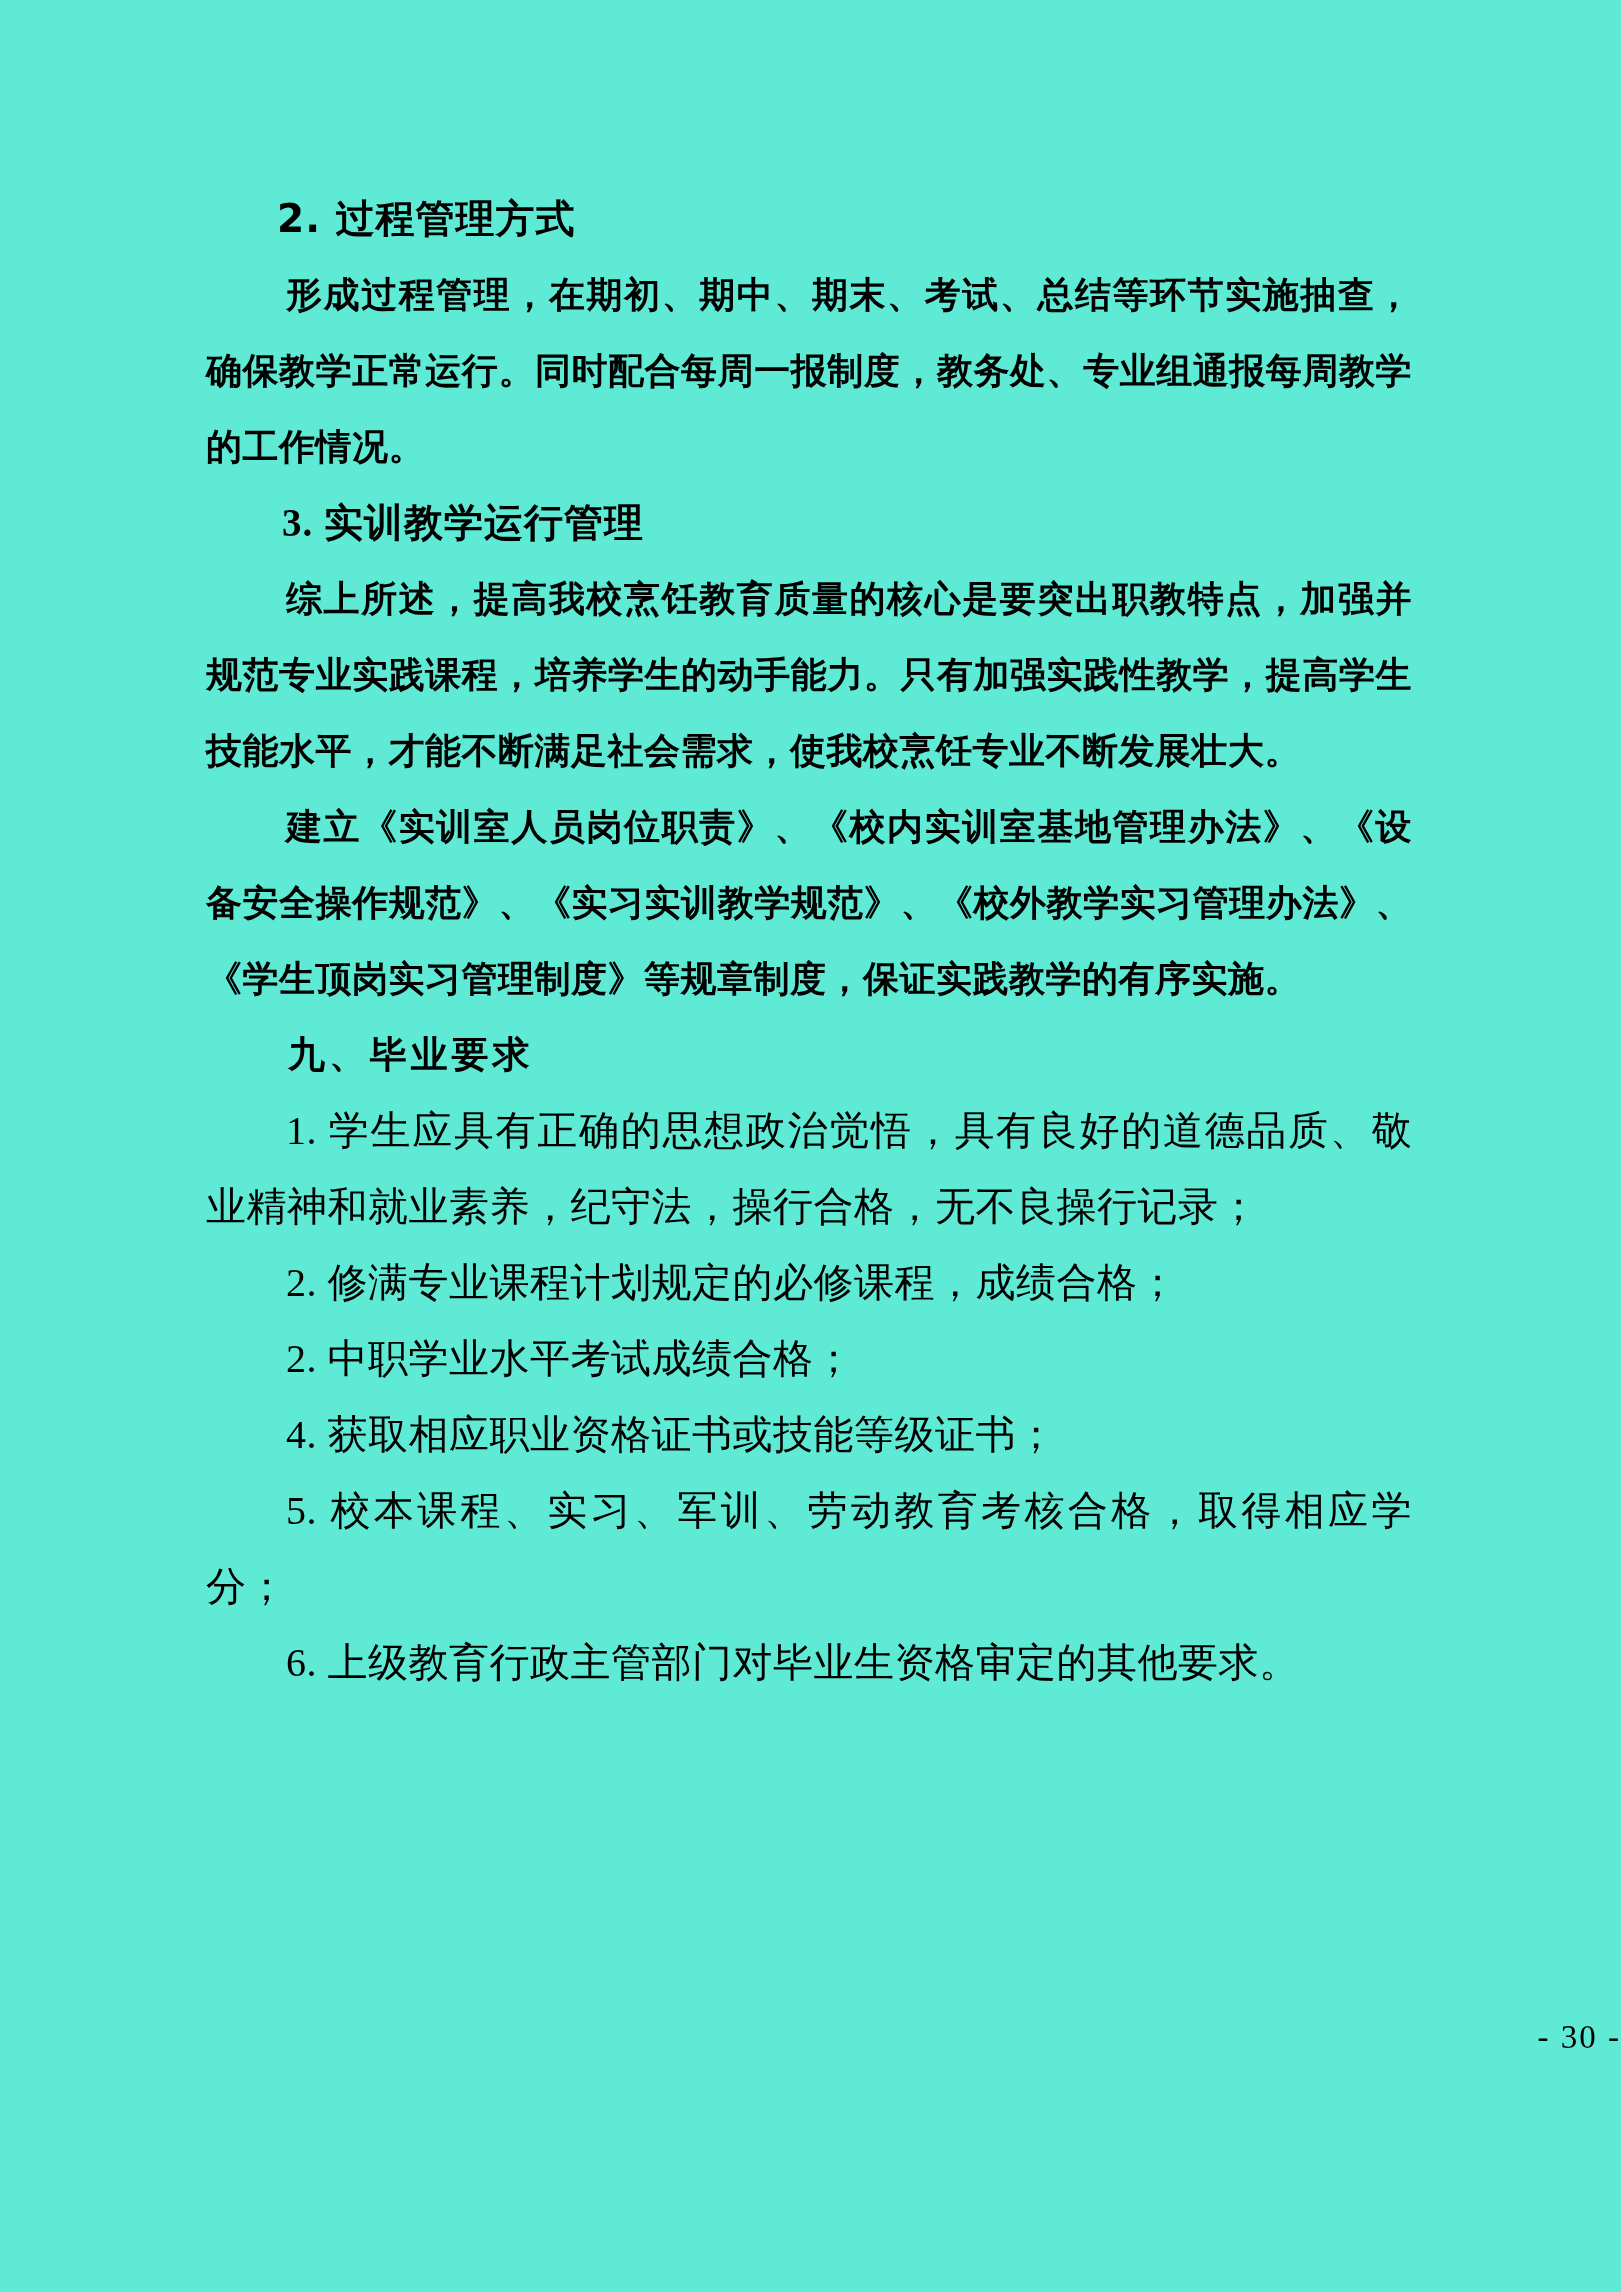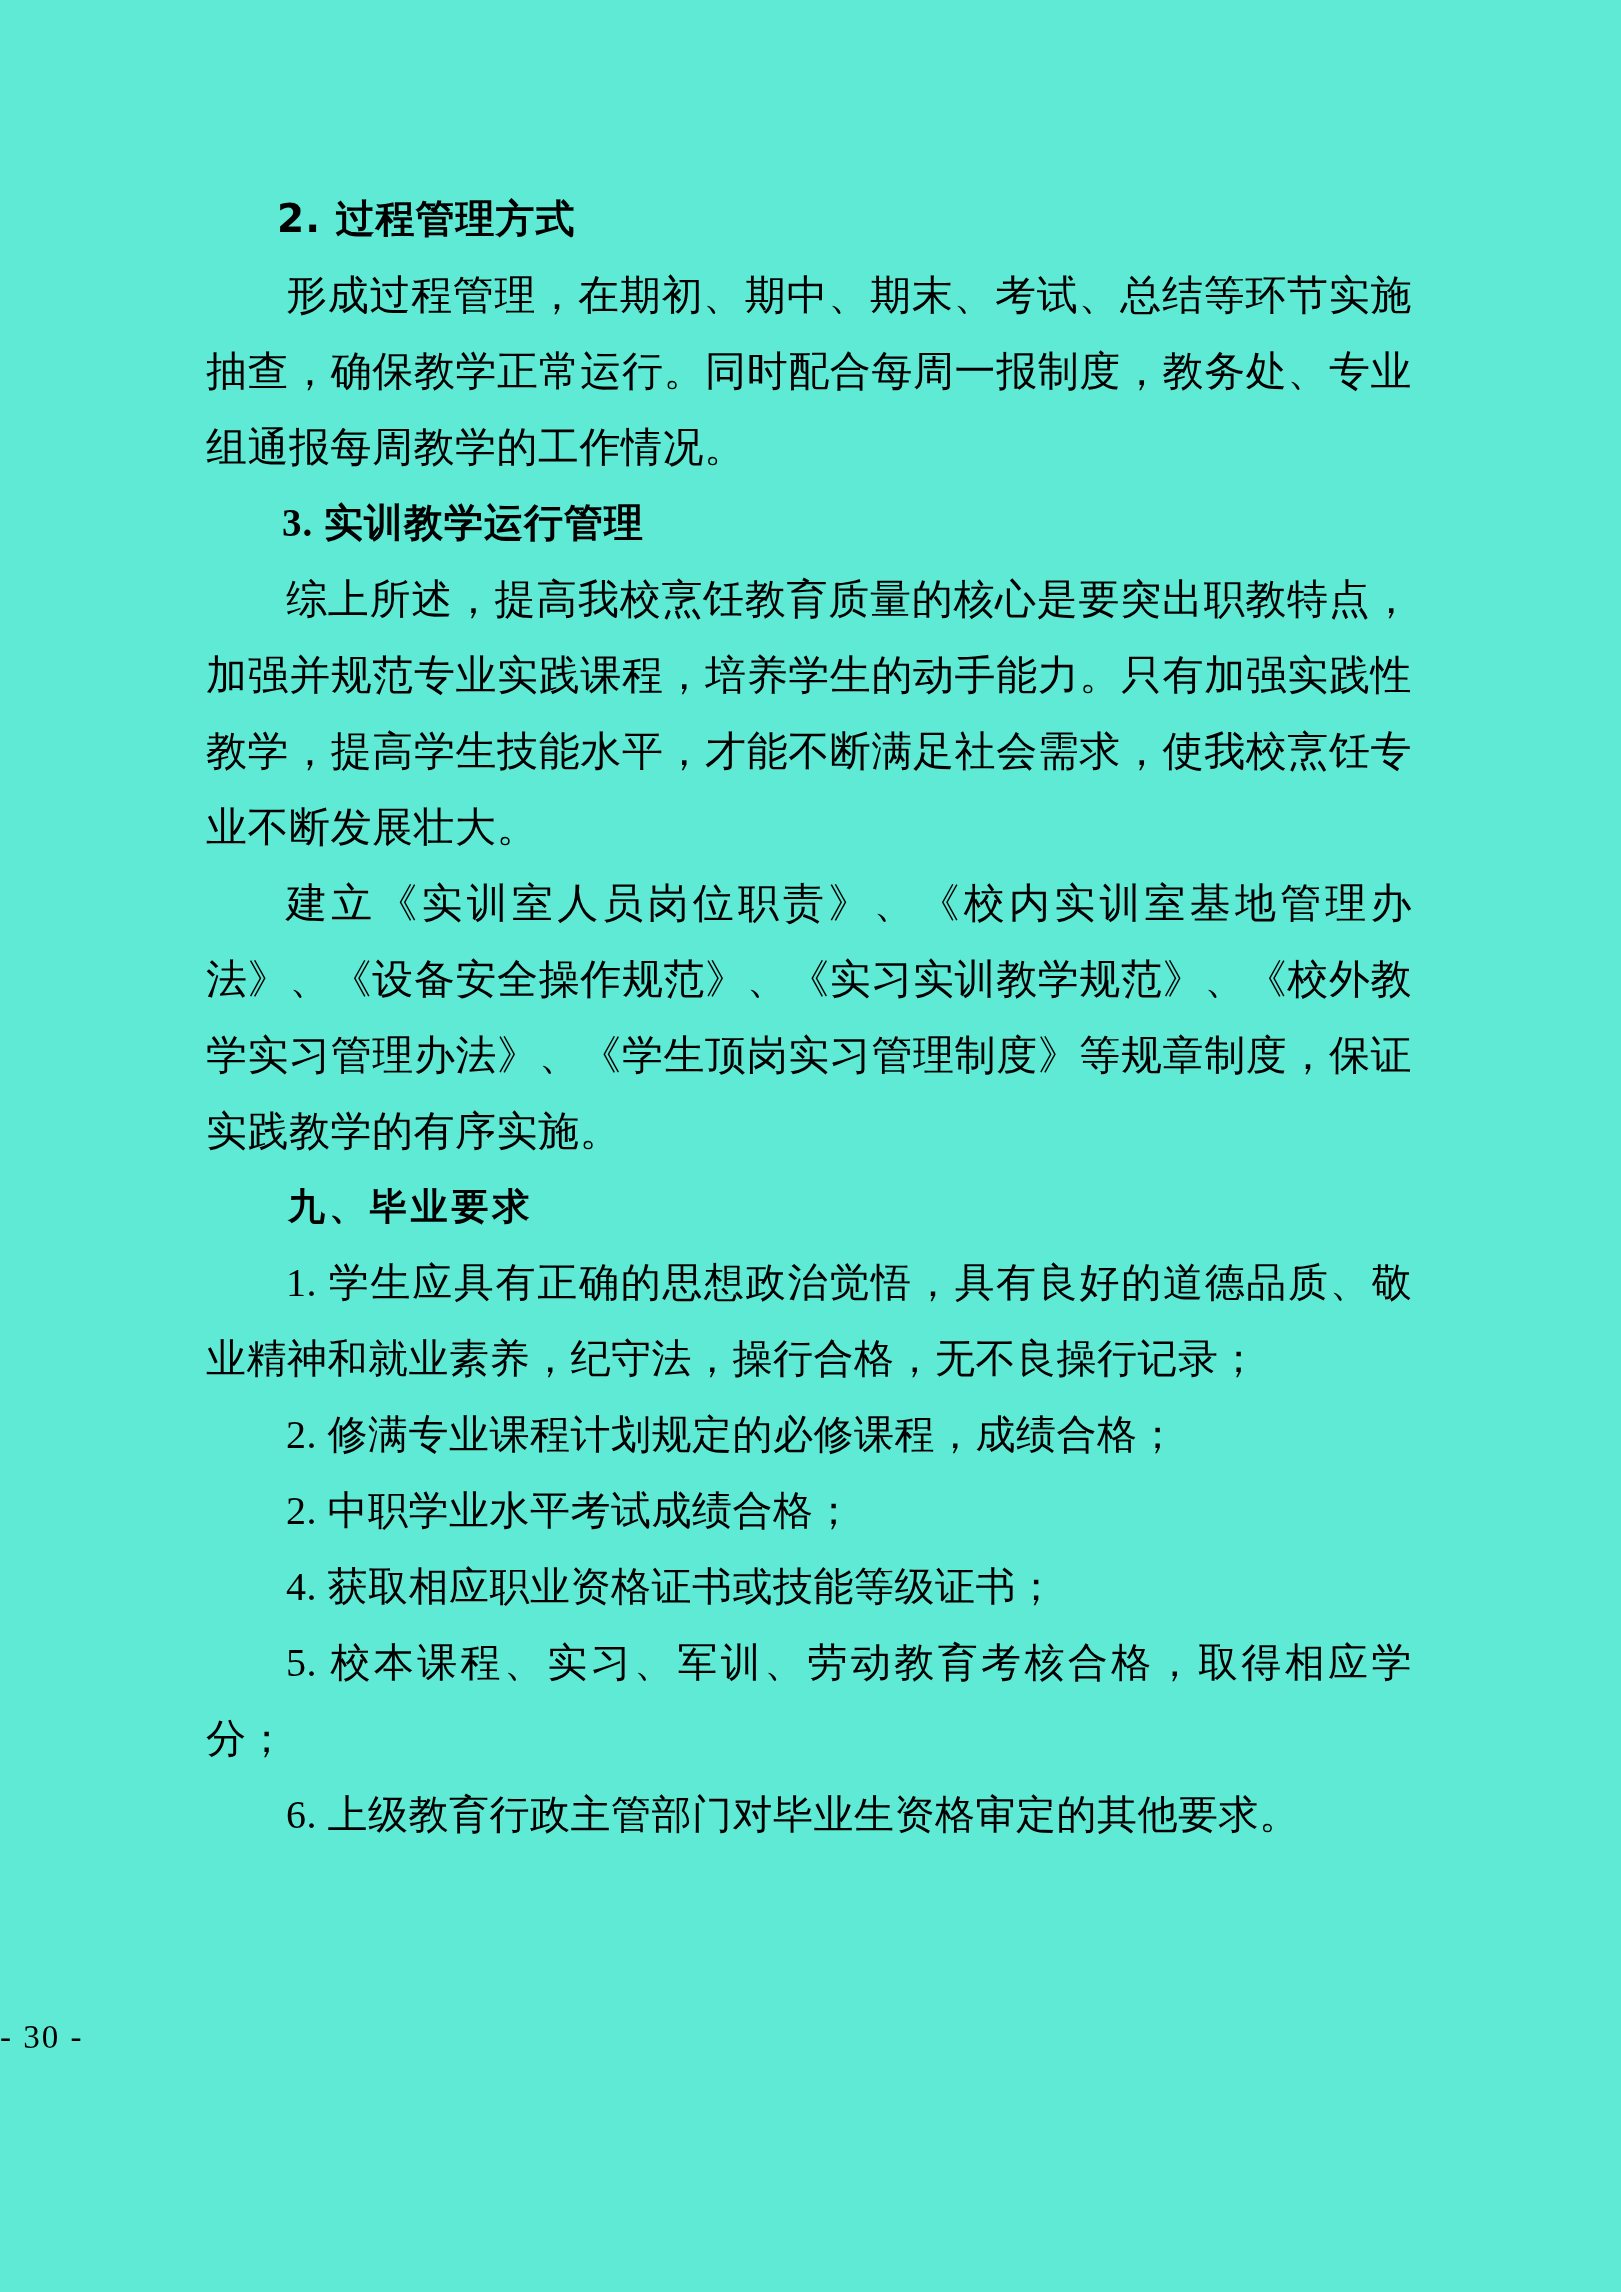--- a/index.html
+++ b/index.html
@@ -31,27 +31,28 @@
     line-height: 76px;
     text-indent: 71px;
     letter-spacing: 1px;
     margin: 0;
   }
   .heading.sub {
     text-indent: 76px;
     font-family: Liberation Serif, serif;
   }
   .para {
-    font-size: 41px;
+    font-size: 36px;
     line-height: 76px;
     text-indent: 80px;
     text-align: justify;
     text-justify: inter-ideograph;
     letter-spacing: 0.5px;
     margin: 0;
+    font-weight: bold;
   }
   .section-title {
     font-family: "DejaVu Sans", "Liberation Sans", sans-serif;
     font-weight: bold;
     font-size: 37px;
     line-height: 76px;
     text-indent: 82px;
     letter-spacing: 3.9px;
     margin: 0;
   }
@@ -62,21 +63,21 @@
     text-align: justify;
     text-justify: inter-ideograph;
     letter-spacing: 0.5px;
     margin: 0;
   }
   .page-number {
     position: absolute;
     left: 0;
     right: 0;
     top: 2019px;
-    text-align: left;
+    text-align: right;
     font-size: 33px;
     font-family: "Liberation Serif", "DejaVu Serif", serif;
     letter-spacing: 2px;
   }
 </style>
 </head>
 <body>
 
 <div class="page">
 

